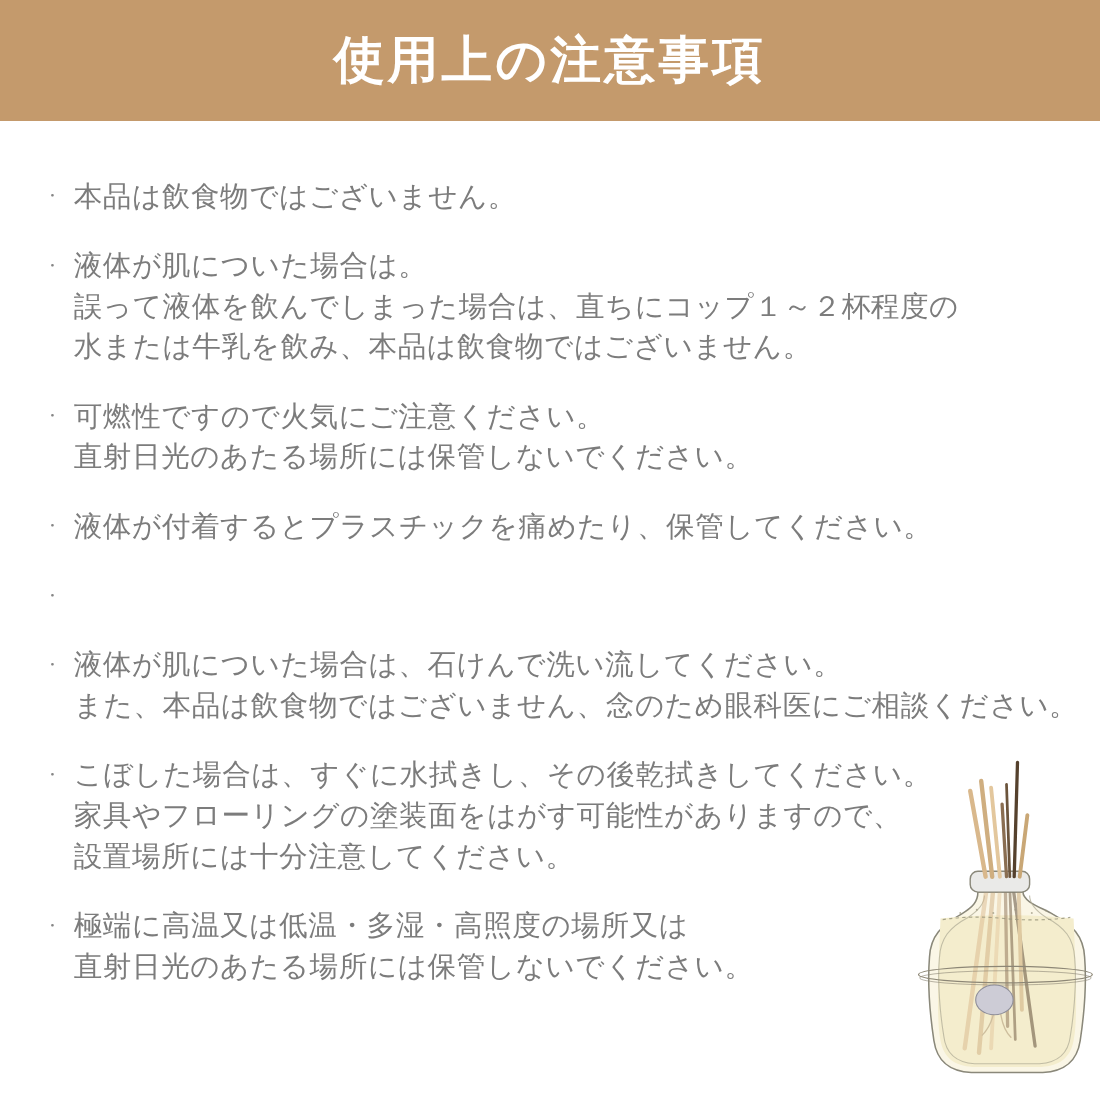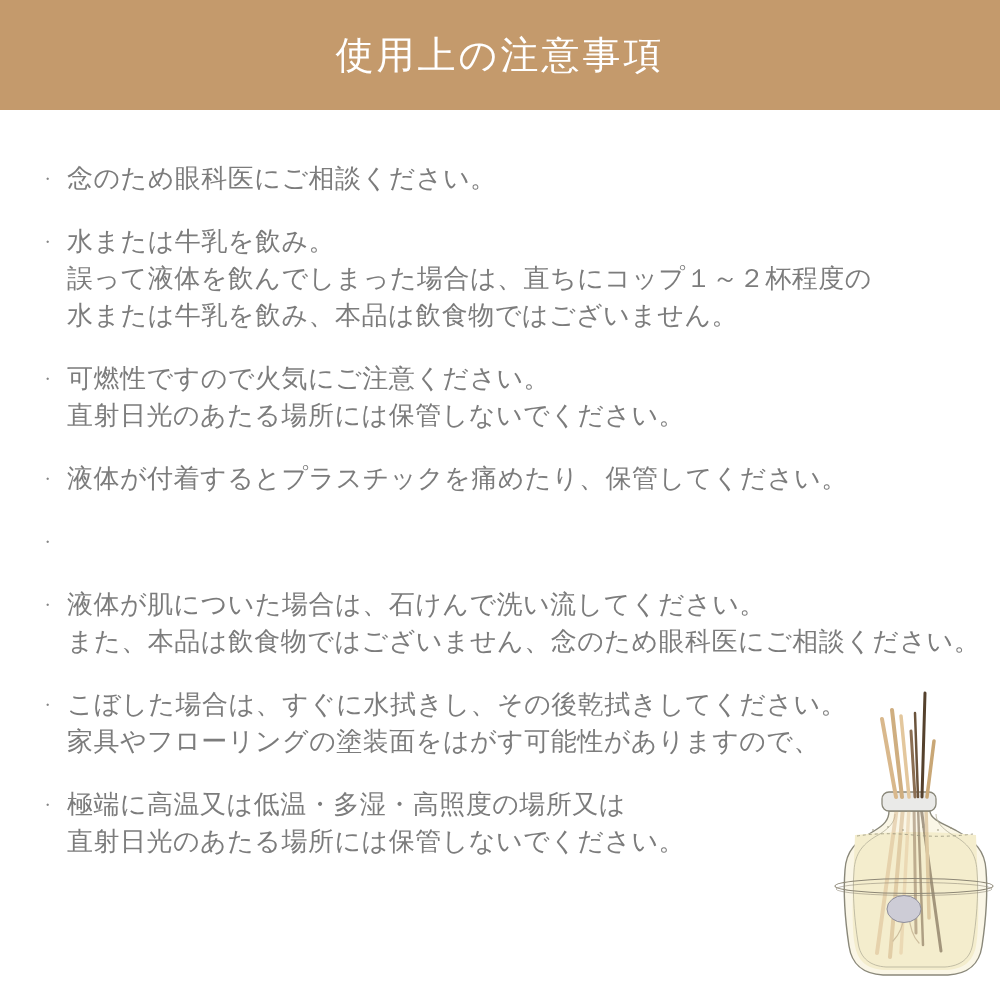--- a/index.html
+++ b/index.html
@@ -16,22 +16,22 @@
   }
   .header {
     height: 110px;
     background: #c49a6c;
     display: flex;
     align-items: center;
     justify-content: center;
   }
   .header .title {
     color: #ffffff;
-    font-size: 38px;
-    font-weight: 400;
+    font-size: 46px;
+    font-weight: 700;
     letter-spacing: 3px;
   }
   .content {
     padding: 50px 20px 0 40px;
   }
   .item {
     display: flex;
     align-items: flex-start;
     color: #7c7c7c;
     font-size: 26px;
@@ -64,28 +64,28 @@
 
   <div class="header">
     <div class="title">使用上の注意事項</div>
   </div>
 
   <div class="content">
 
     <div class="item">
       <span class="bullet">・</span>
       <div class="lines">
-        <div>念のため眼科医にご相談ください。</div>
+        <div>本品は飲食物ではございません。</div>
       </div>
     </div>
 
     <div class="item">
       <span class="bullet">・</span>
       <div class="lines">
-        <div>水または牛乳を飲み。</div>
+        <div>液体が肌についた場合は。</div>
         <div>誤って液体を飲んでしまった場合は、直ちにコップ１～２杯程度の</div>
         <div>水または牛乳を飲み、本品は飲食物ではございません。</div>
       </div>
     </div>
 
     <div class="item">
       <span class="bullet">・</span>
       <div class="lines">
         <div>可燃性ですので火気にご注意ください。</div>
         <div>直射日光のあたる場所には保管しないでください。</div>
@@ -109,20 +109,21 @@
         <div>液体が肌についた場合は、石けんで洗い流してください。</div>
         <div>また、本品は飲食物ではございません、念のため眼科医にご相談ください。</div>
       </div>
     </div>
 
     <div class="item">
       <span class="bullet">・</span>
       <div class="lines">
         <div>こぼした場合は、すぐに水拭きし、その後乾拭きしてください。</div>
         <div>家具やフローリングの塗装面をはがす可能性がありますので、</div>
+        <div>設置場所には十分注意してください。</div>
       </div>
     </div>
 
     <div class="item">
       <span class="bullet">・</span>
       <div class="lines">
         <div>極端に高温又は低温・多湿・高照度の場所又は</div>
         <div>直射日光のあたる場所には保管しないでください。</div>
       </div>
     </div>

